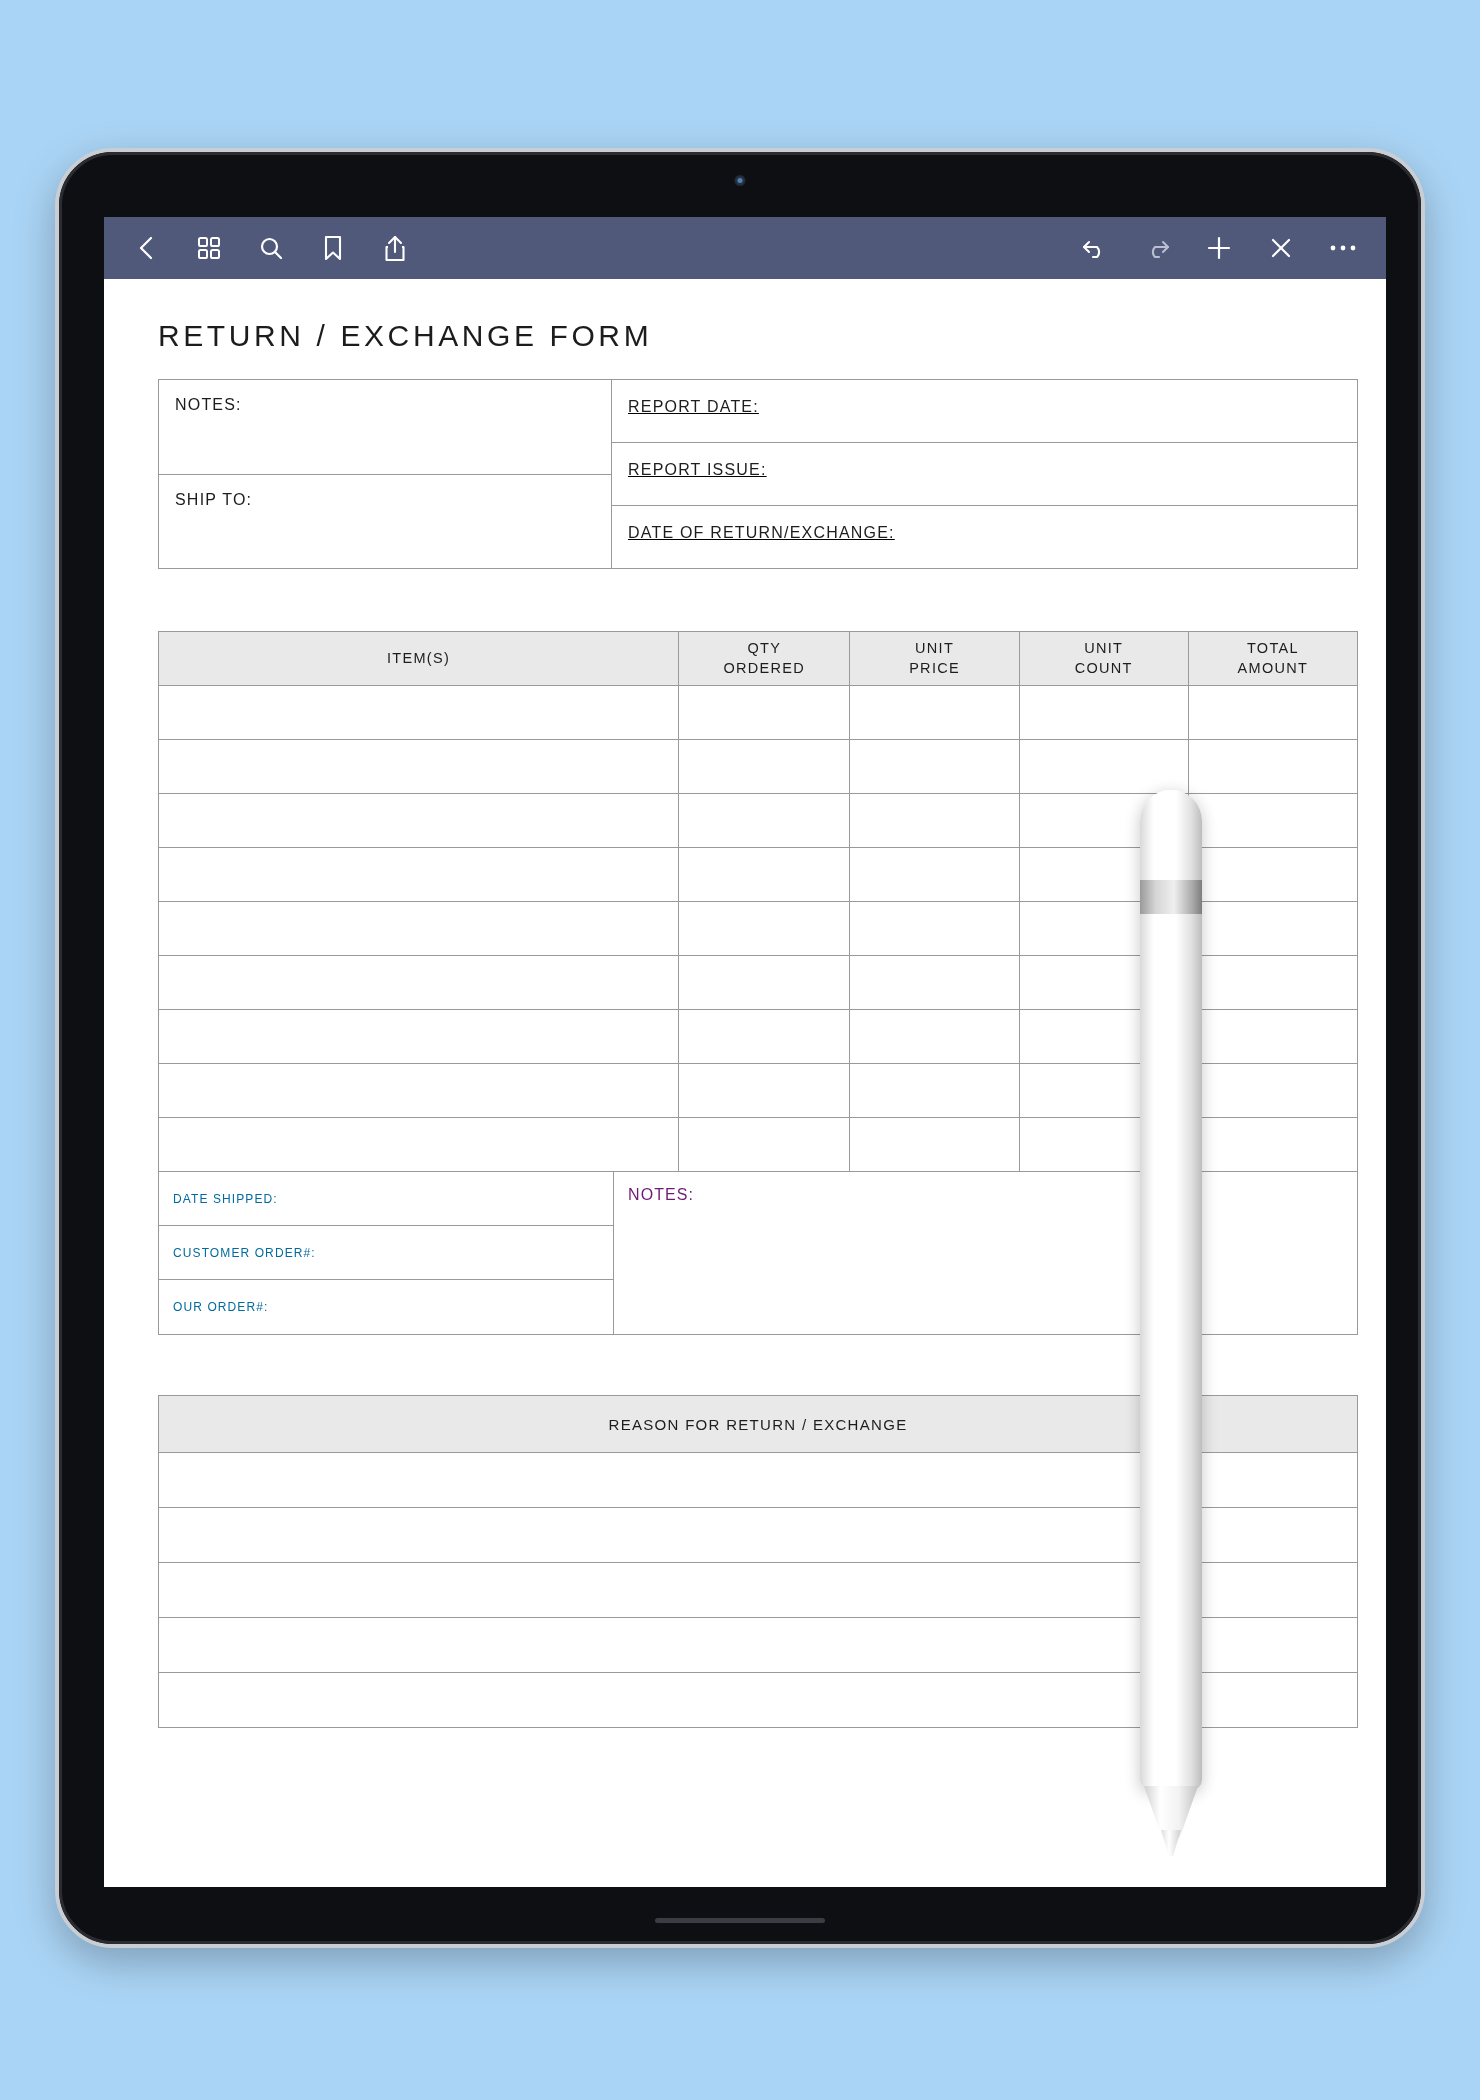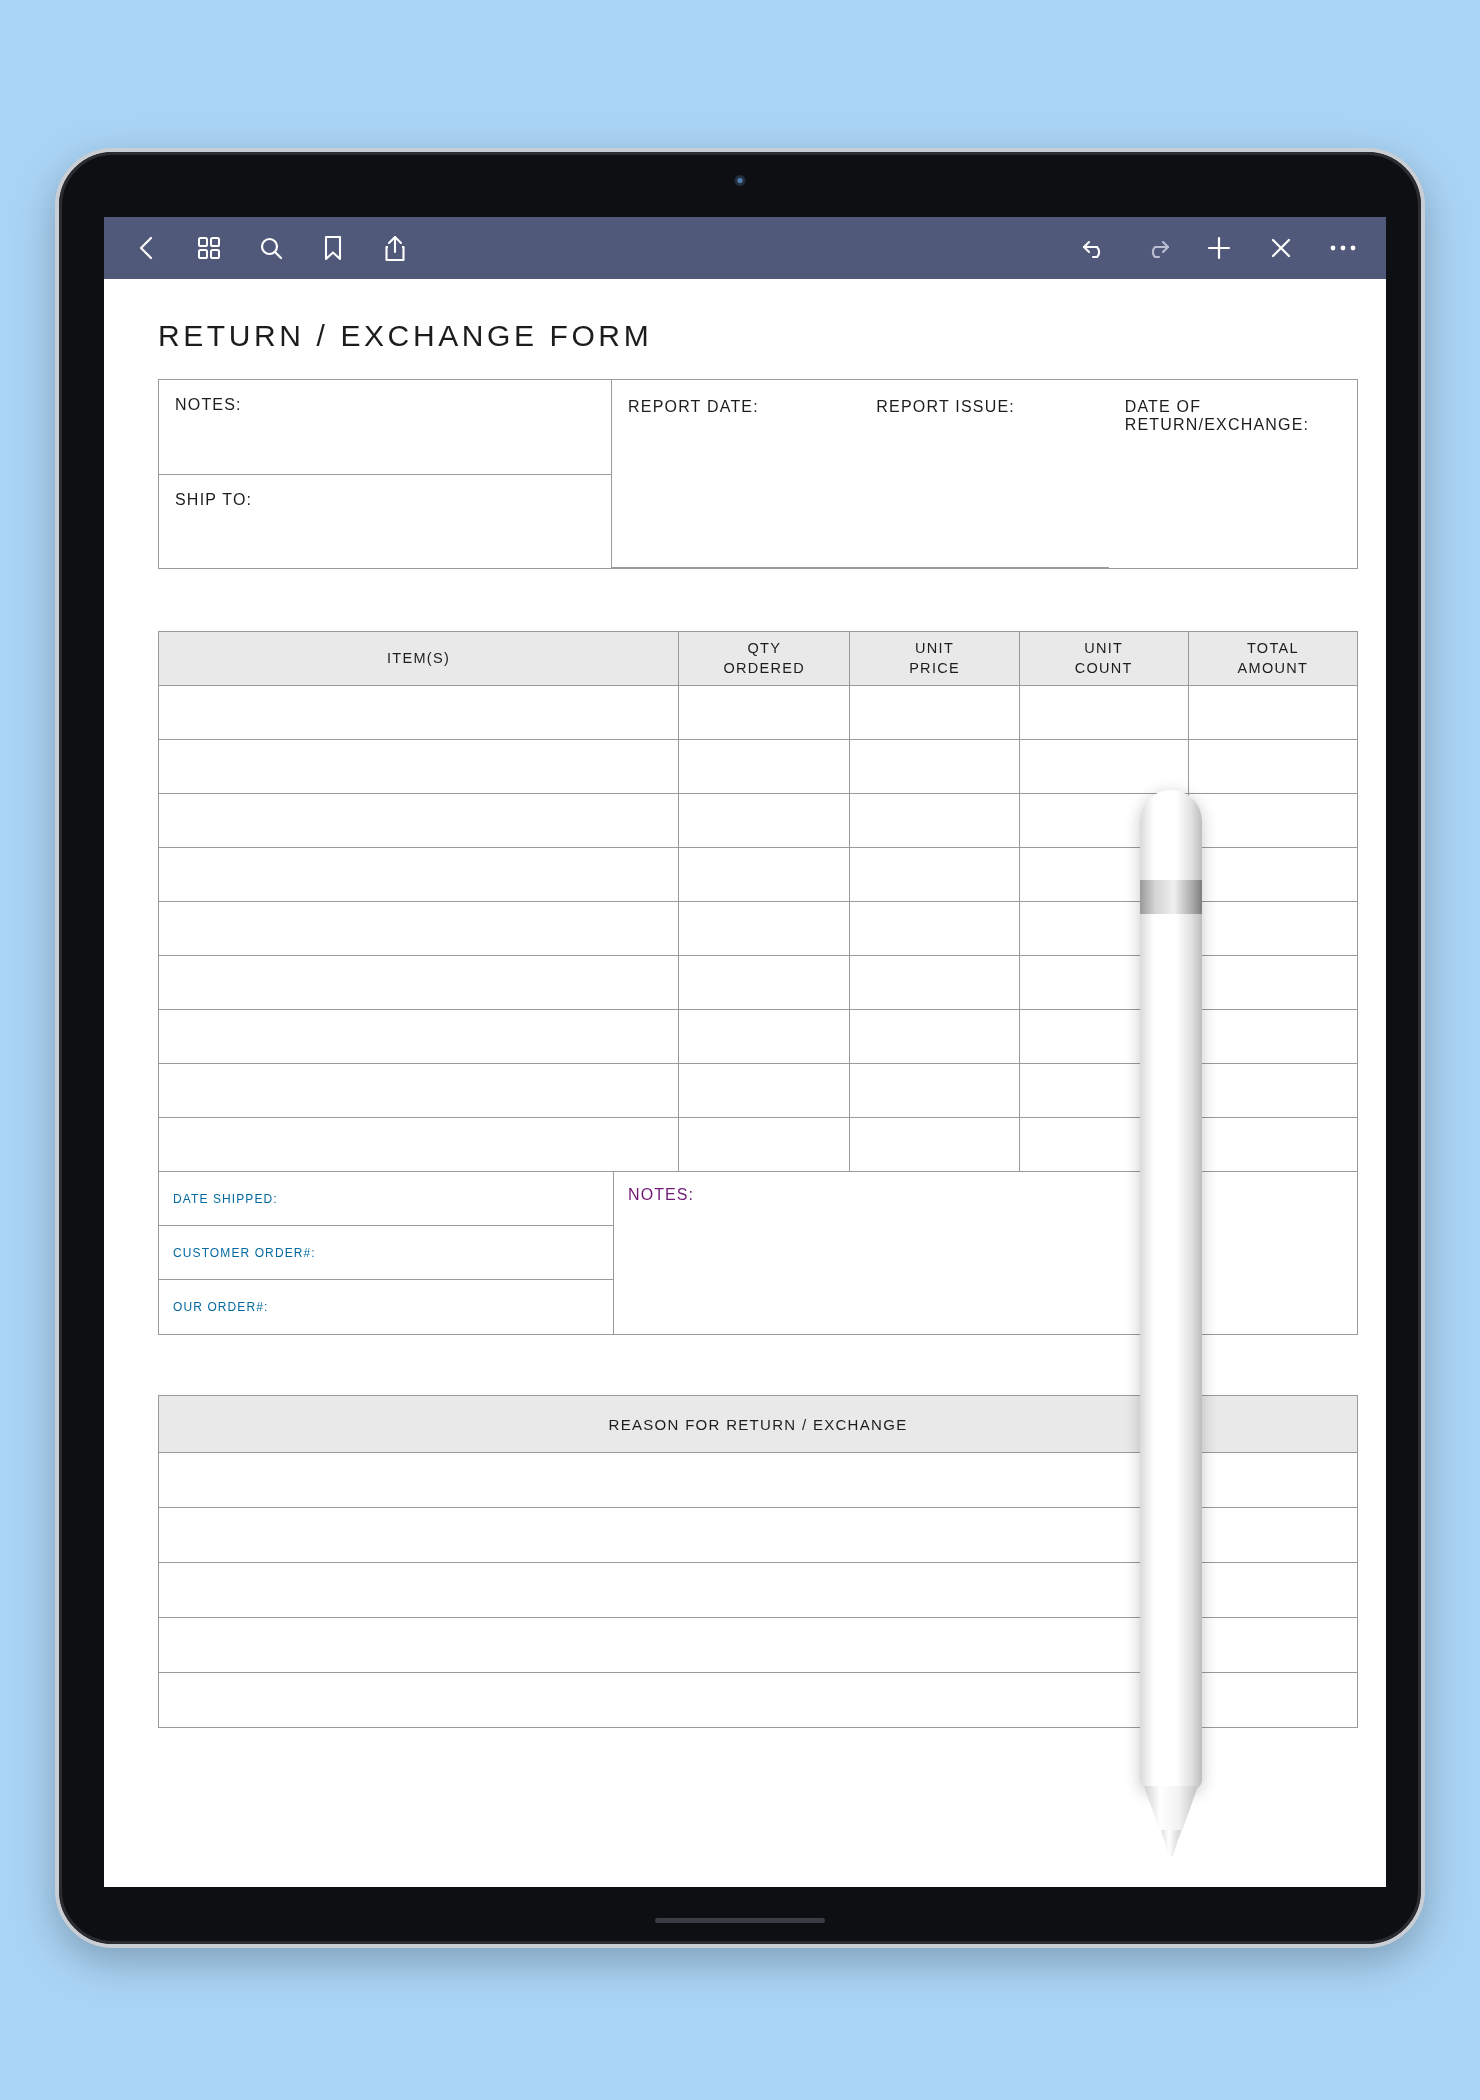--- a/index.html
+++ b/index.html
@@ -129,21 +129,22 @@
     font-size: 16px;
     letter-spacing: 1.2px;
     color: #1d1d1d;
   }
   .info-left .cell:first-child {
     border-bottom: 1px solid #9a9a9a;
   }
   .info-right {
     flex: 1;
     display: flex;
-    flex-direction: row;
+    flex-direction: column;
+    text-decoration: underline;
   }
   .info-right .cell {
     flex: 1;
     padding: 18px 16px;
     box-sizing: border-box;
     font-size: 16px;
     letter-spacing: 1.2px;
     color: #1d1d1d;
     border-bottom: 1px solid #9a9a9a;
   }

